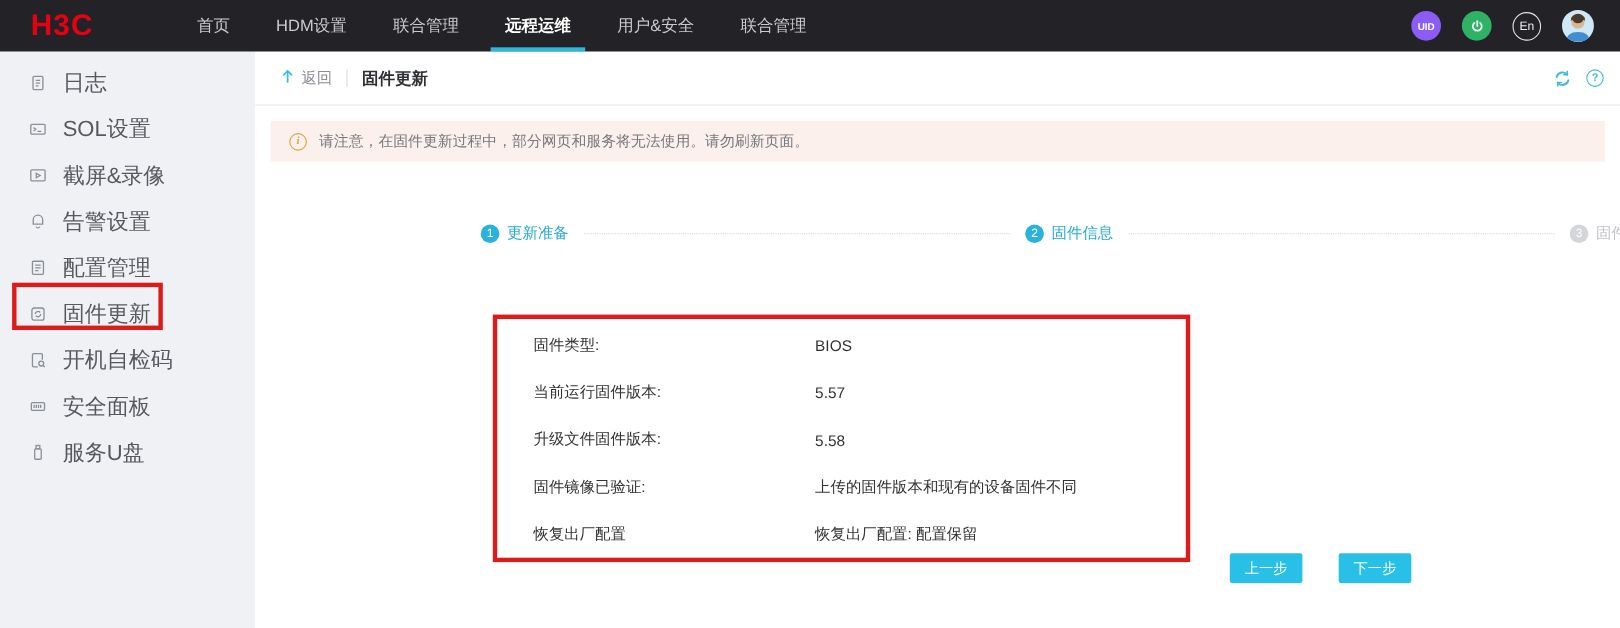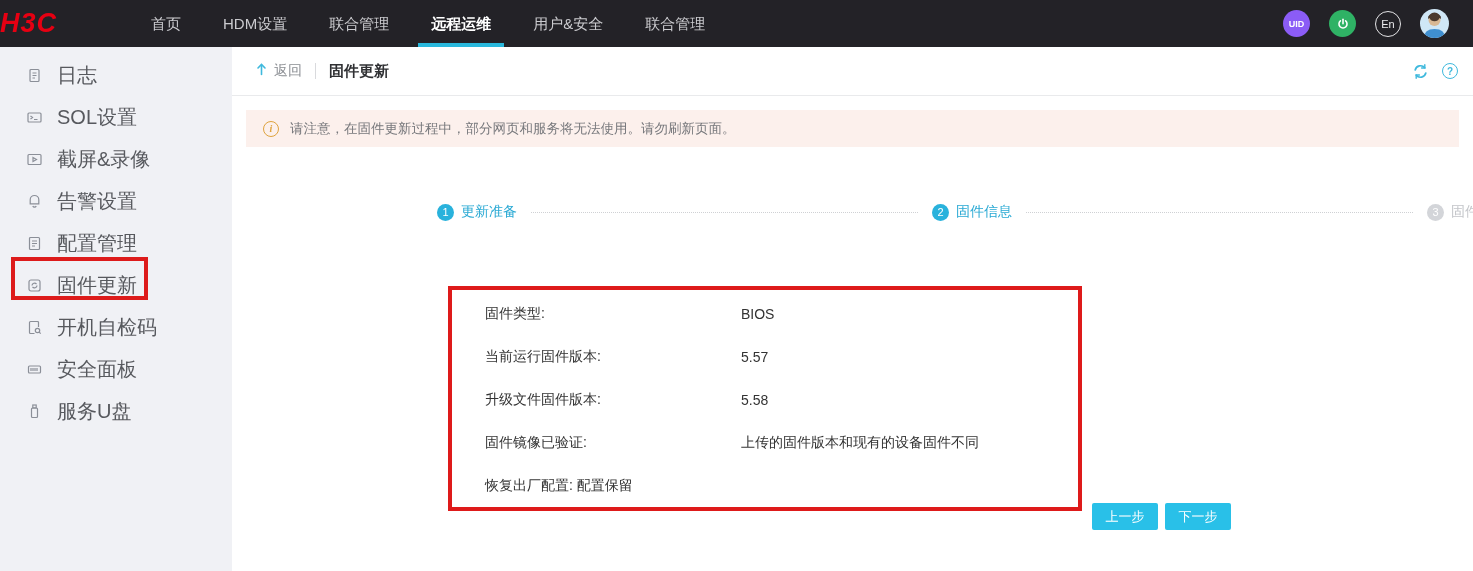--- a/index.html
+++ b/index.html
@@ -11,23 +11,23 @@
     overflow:hidden;
     color:#333;
   }
 
   
   .navbar {
     position:absolute; top:0; left:0; width:1473px; height:47px;
     background:#232227; display:flex; align-items:center;
   }
   .logo {
-    width:92px;
+    margin-left:28px; width:92px;
     font-family:"Liberation Sans",sans-serif;
-    font-size:27px; font-weight:bold; font-style:italic;
+    font-size:27px; font-weight:bold; 
     color:#e60012; letter-spacing:1px;
   }
   .nav-items { display:flex; height:47px; margin-left:38px; }
   .nav-item {
     height:47px; line-height:47px; padding:0 21px;
     font-size:15px; color:#cbcbcf; cursor:pointer; position:relative;
     white-space:nowrap;
   }
   .nav-item.active { color:#ffffff; font-weight:bold; }
   .nav-item.active::after {
@@ -133,20 +133,21 @@
   .fw-label { width:256px; font-size:14px; color:#333; flex:0 0 256px; }
   .fw-value { font-size:14px; color:#333; }
 
   
   .actions { position:absolute; top:456px; left:860px; display:flex; gap:7px; }
   .btn {
     width:66px; height:27px; background:#29c0e8; border:none; border-radius:2px;
     color:#fff; font-size:13px; cursor:pointer;
     display:flex; align-items:center; justify-content:center;
     font-family:"Liberation Sans","DejaVu Sans",sans-serif;
+    margin-left:26px;
   }
 
   svg { display:block; }
 </style>
 </head>
 <body>
 
 <div class="navbar">
   <div class="logo">H3C</div>
   <div class="nav-items">
@@ -327,20 +328,21 @@
     </div>
     <div class="fw-row">
       <span class="fw-label">升级文件固件版本:</span>
       <span class="fw-value">5.58</span>
     </div>
     <div class="fw-row">
       <span class="fw-label">固件镜像已验证:</span>
       <span class="fw-value">上传的固件版本和现有的设备固件不同</span>
     </div>
     <div class="fw-row">
+      <span class="fw-label">恢复出厂配置</span>
       <span class="fw-value">恢复出厂配置: 配置保留</span>
     </div>
   </div>
 
   <div class="actions">
     <button class="btn">上一步</button>
     <button class="btn">下一步</button>
   </div>
 
 </div>

